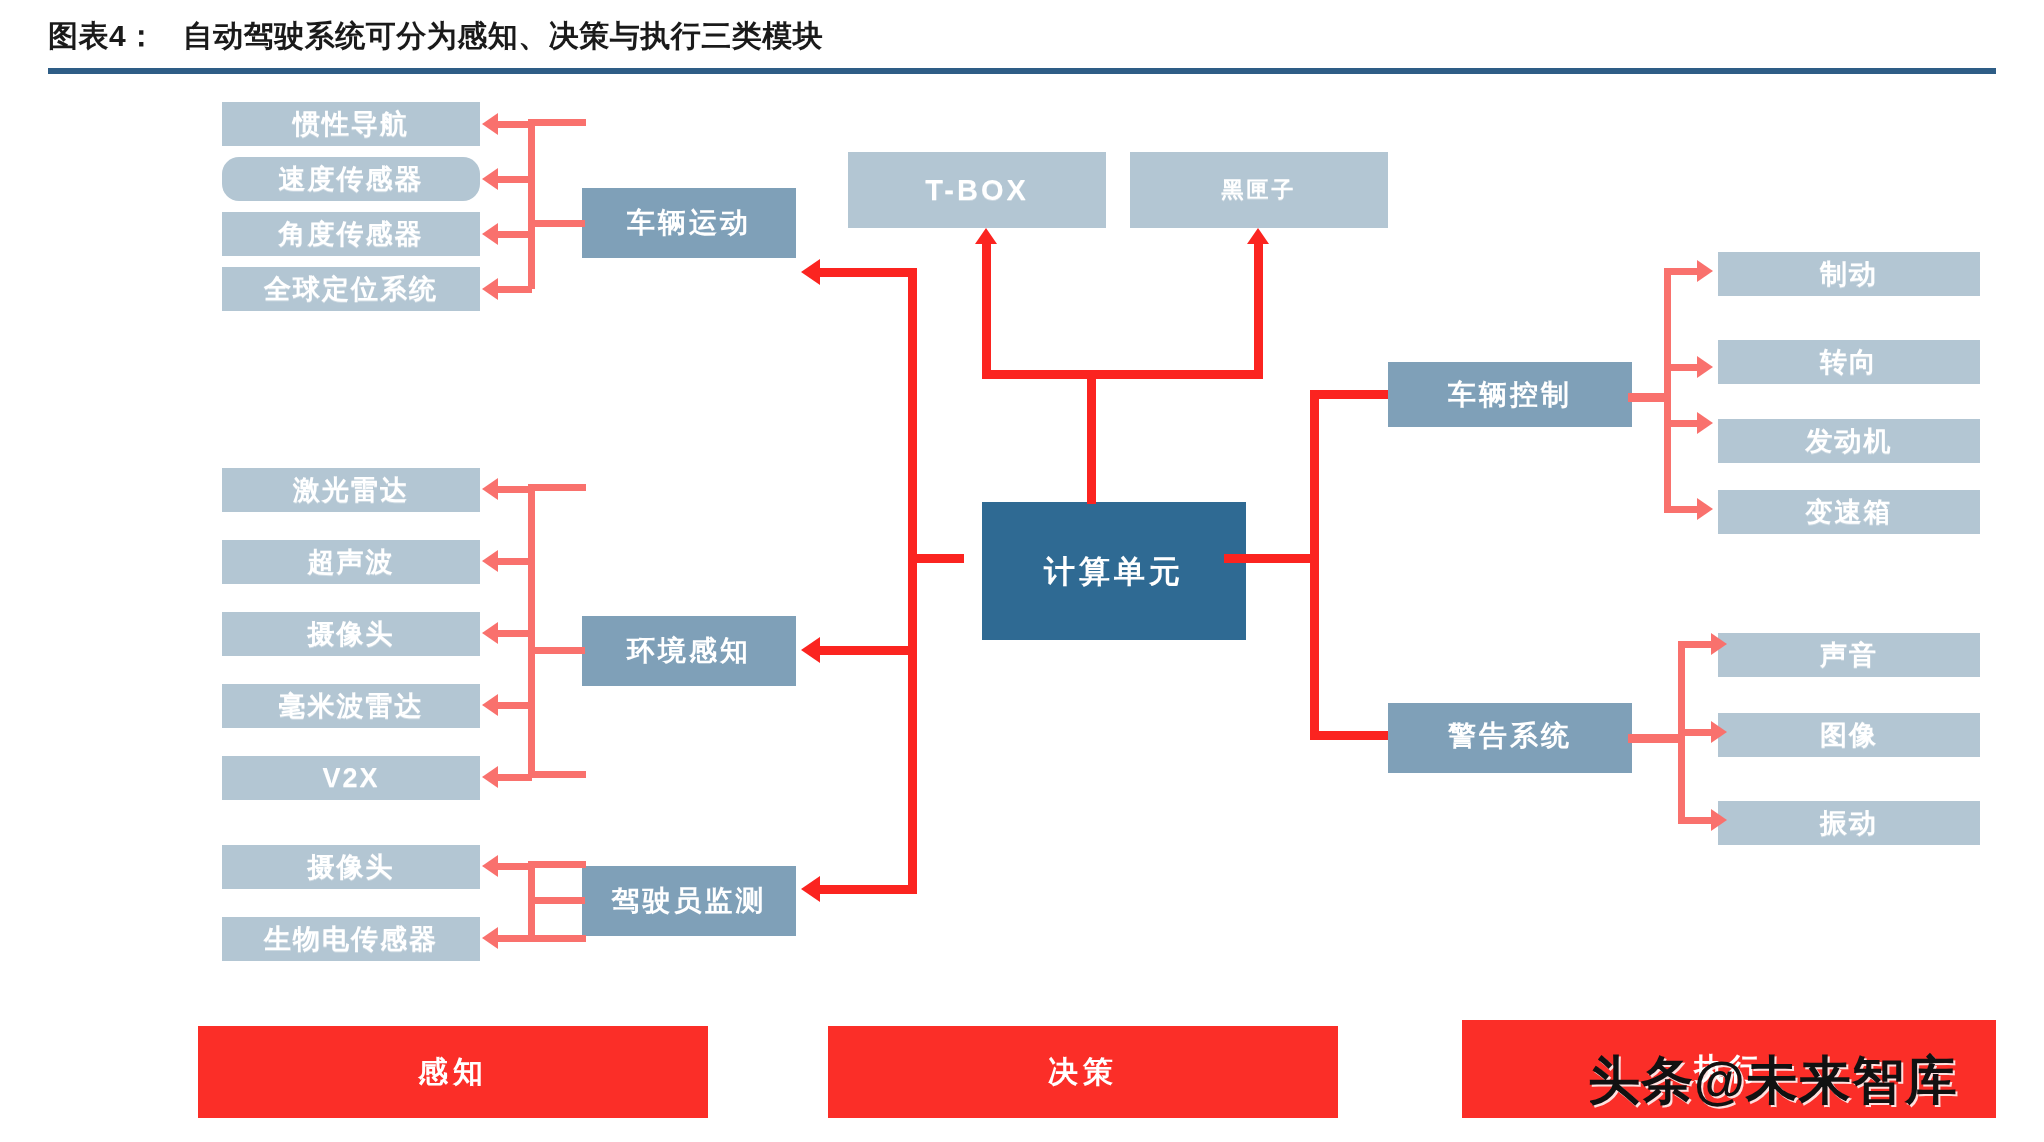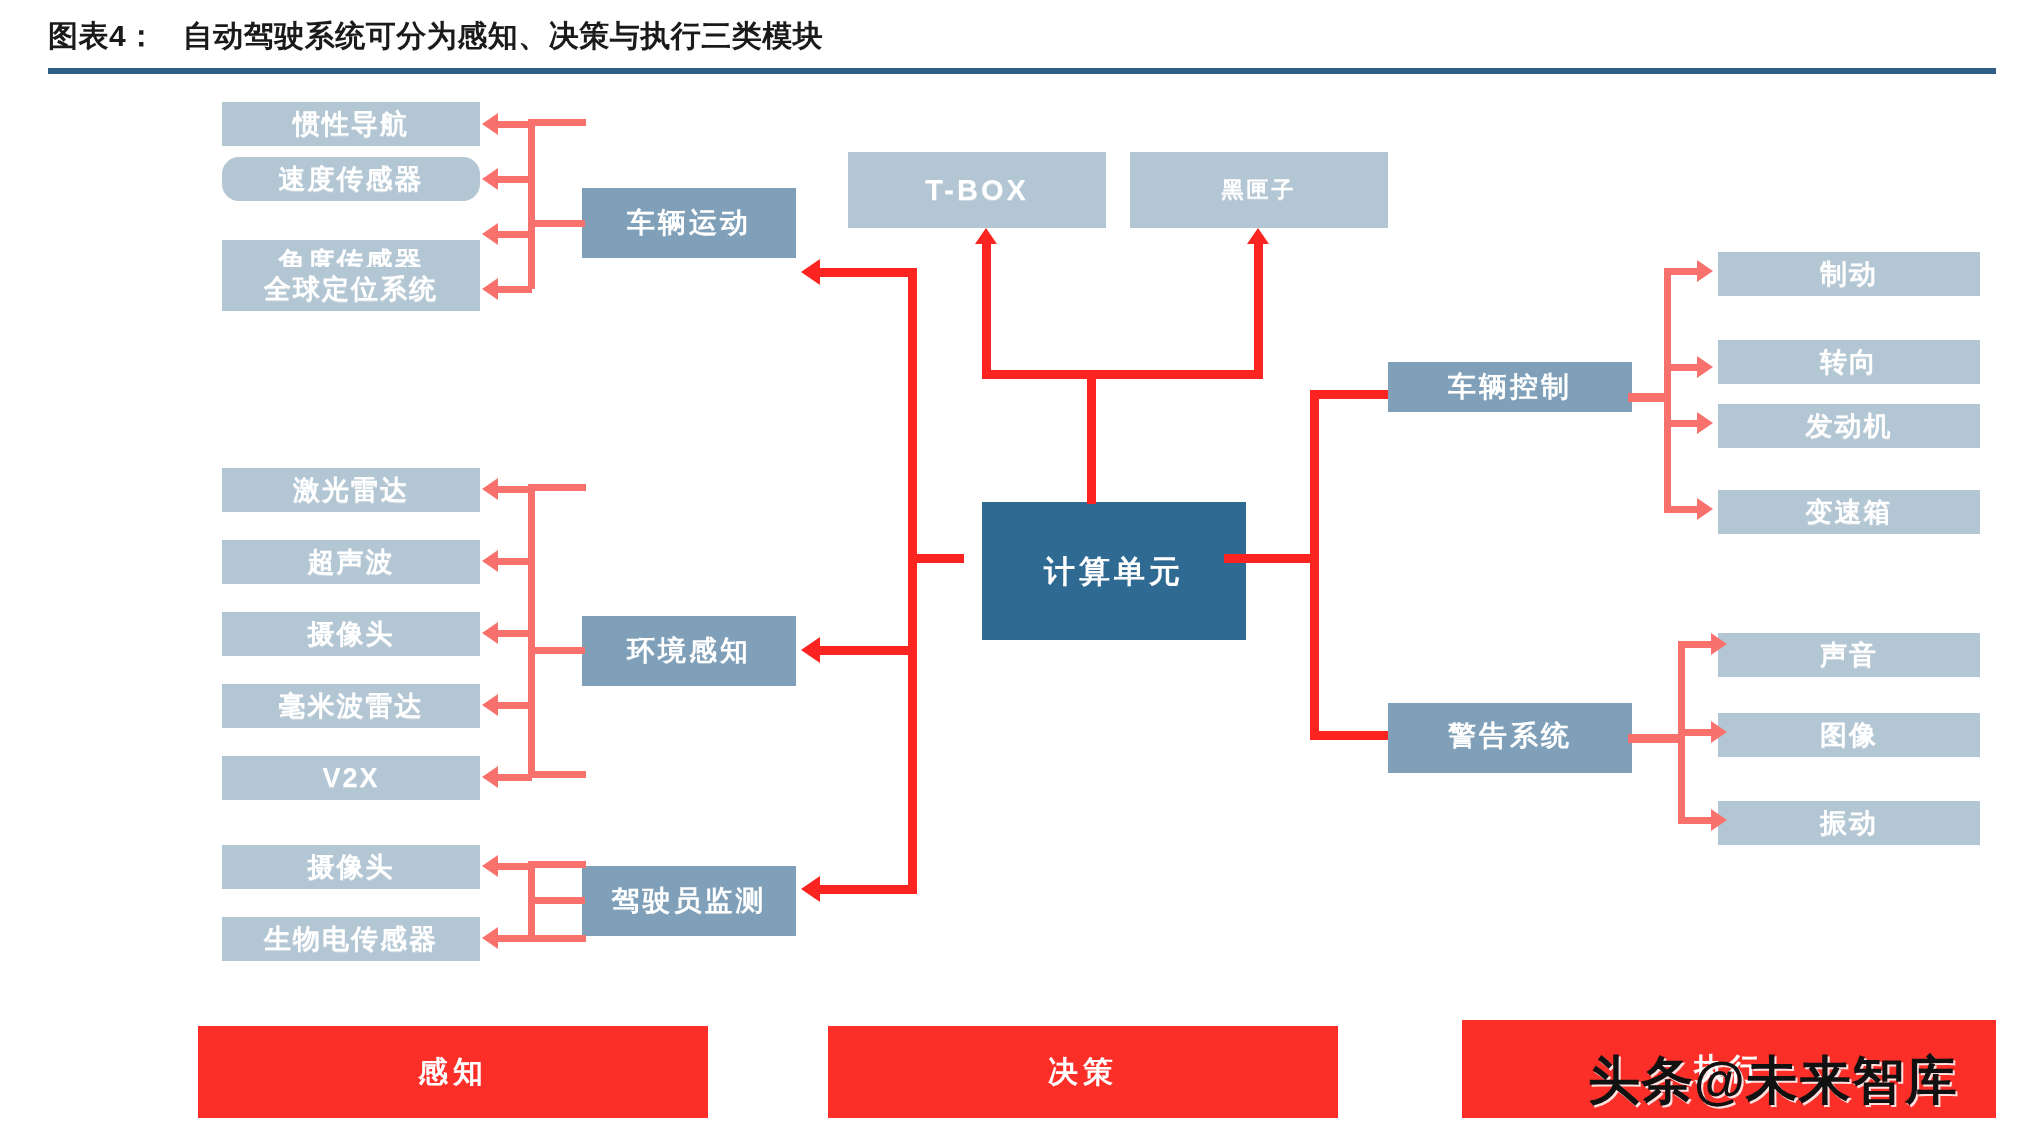--- a/index.html
+++ b/index.html
@@ -92,21 +92,21 @@
 
 <div class="canvas">
 
   <div class="title">
     <span class="num">图表4：</span><span>自动驾驶系统可分为感知、决策与执行三类模块</span>
   </div>
   <div class="rule"></div>
 
   <div class="node leaf" style="left:222px;top:102px;width:258px;height:44px;">惯性导航</div>
   <div class="node leaf" style="left:222px;top:157px;width:258px;height:44px;border-radius:17px;">速度传感器</div>
-  <div class="node leaf" style="left:222px;top:212px;width:258px;height:44px;margin-top:28px;">角度传感器</div>
+  <div class="node leaf" style="left:222px;top:212px;width:258px;height:44px;">角度传感器</div>
   <div class="node leaf" style="left:222px;top:267px;width:258px;height:44px;">全球定位系统</div>
 
   <div class="node hub" style="left:582px;top:188px;width:214px;height:70px;">车辆运动</div>
 
   <div class="ln" style="left:528px;top:124px;width:7px;height:165px;"></div>
   <div class="ln" style="left:528px;top:119px;width:58px;height:7px;"></div>
   <div class="ln" style="left:535px;top:220px;width:50px;height:7px;"></div>
 
   <div class="ln" style="left:498px;top:121px;width:34px;height:7px;"></div>
   <div class="ln" style="left:498px;top:176px;width:34px;height:7px;"></div>
@@ -174,24 +174,24 @@
 
   <div class="ln-core" style="left:820px;top:885px;width:92px;height:9px;"></div>
   <div class="arw arw-lr" style="left:801px;top:876px;"></div>
 
   <div class="ln-core" style="left:1224px;top:554px;width:94px;height:9px;"></div>
   <div class="ln-core" style="left:1310px;top:390px;width:9px;height:173px;"></div>
   <div class="ln-core" style="left:1310px;top:554px;width:9px;height:186px;"></div>
   <div class="ln-core" style="left:1310px;top:390px;width:92px;height:9px;"></div>
   <div class="ln-core" style="left:1310px;top:731px;width:92px;height:9px;"></div>
 
-  <div class="node hub" style="left:1388px;top:362px;width:244px;height:50px;">车辆控制</div>
+  <div class="node hub" style="left:1388px;top:362px;width:244px;height:65px;">车辆控制</div>
   <div class="node leaf" style="left:1718px;top:252px;width:262px;height:44px;">制动</div>
   <div class="node leaf" style="left:1718px;top:340px;width:262px;height:44px;">转向</div>
-  <div class="node leaf" style="left:1718px;top:404px;width:262px;height:44px;">发动机</div>
+  <div class="node leaf" style="left:1718px;top:419px;width:262px;height:44px;">发动机</div>
   <div class="node leaf" style="left:1718px;top:490px;width:262px;height:44px;">变速箱</div>
   <div class="ln" style="left:1664px;top:271px;width:7px;height:241px;"></div>
   <div class="ln" style="left:1628px;top:393px;width:40px;height:9px;"></div>
   <div class="ln" style="left:1664px;top:268px;width:34px;height:7px;"></div>
   <div class="ln" style="left:1664px;top:364px;width:34px;height:7px;"></div>
   <div class="ln" style="left:1664px;top:420px;width:34px;height:7px;"></div>
   <div class="ln" style="left:1664px;top:506px;width:34px;height:7px;"></div>
   <div class="arw arw-r" style="left:1697px;top:260px;"></div>
   <div class="arw arw-r" style="left:1697px;top:356px;"></div>
   <div class="arw arw-r" style="left:1697px;top:412px;"></div>

